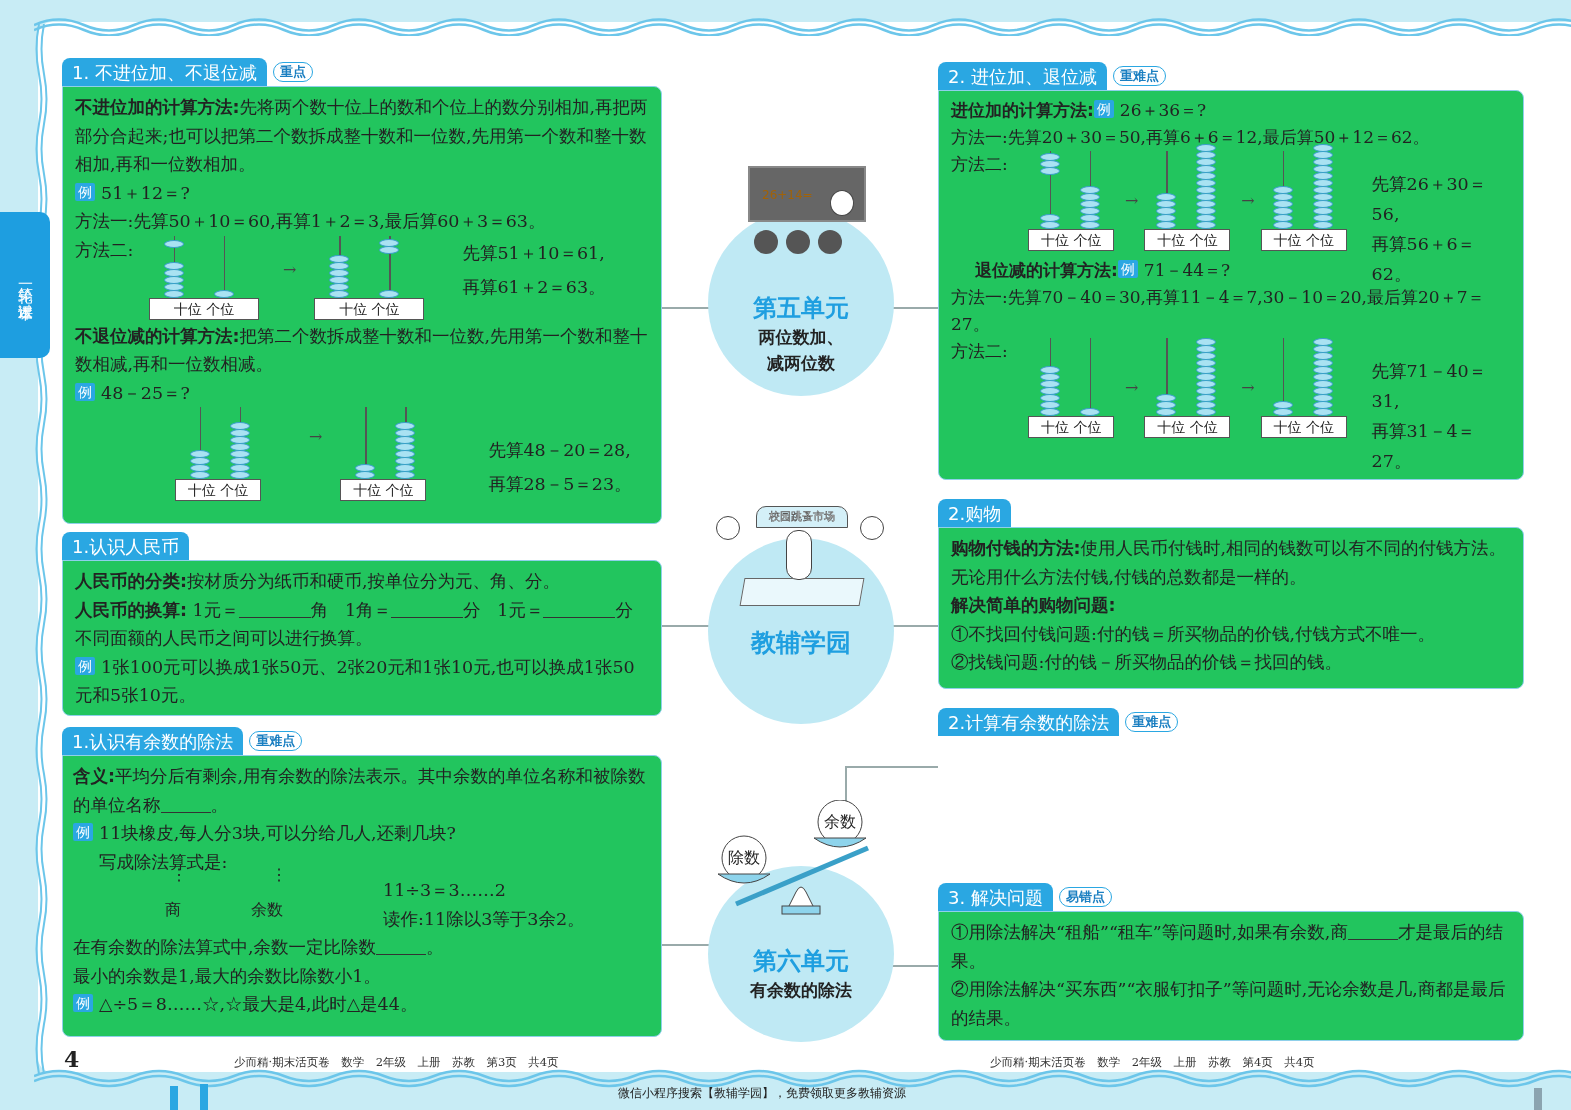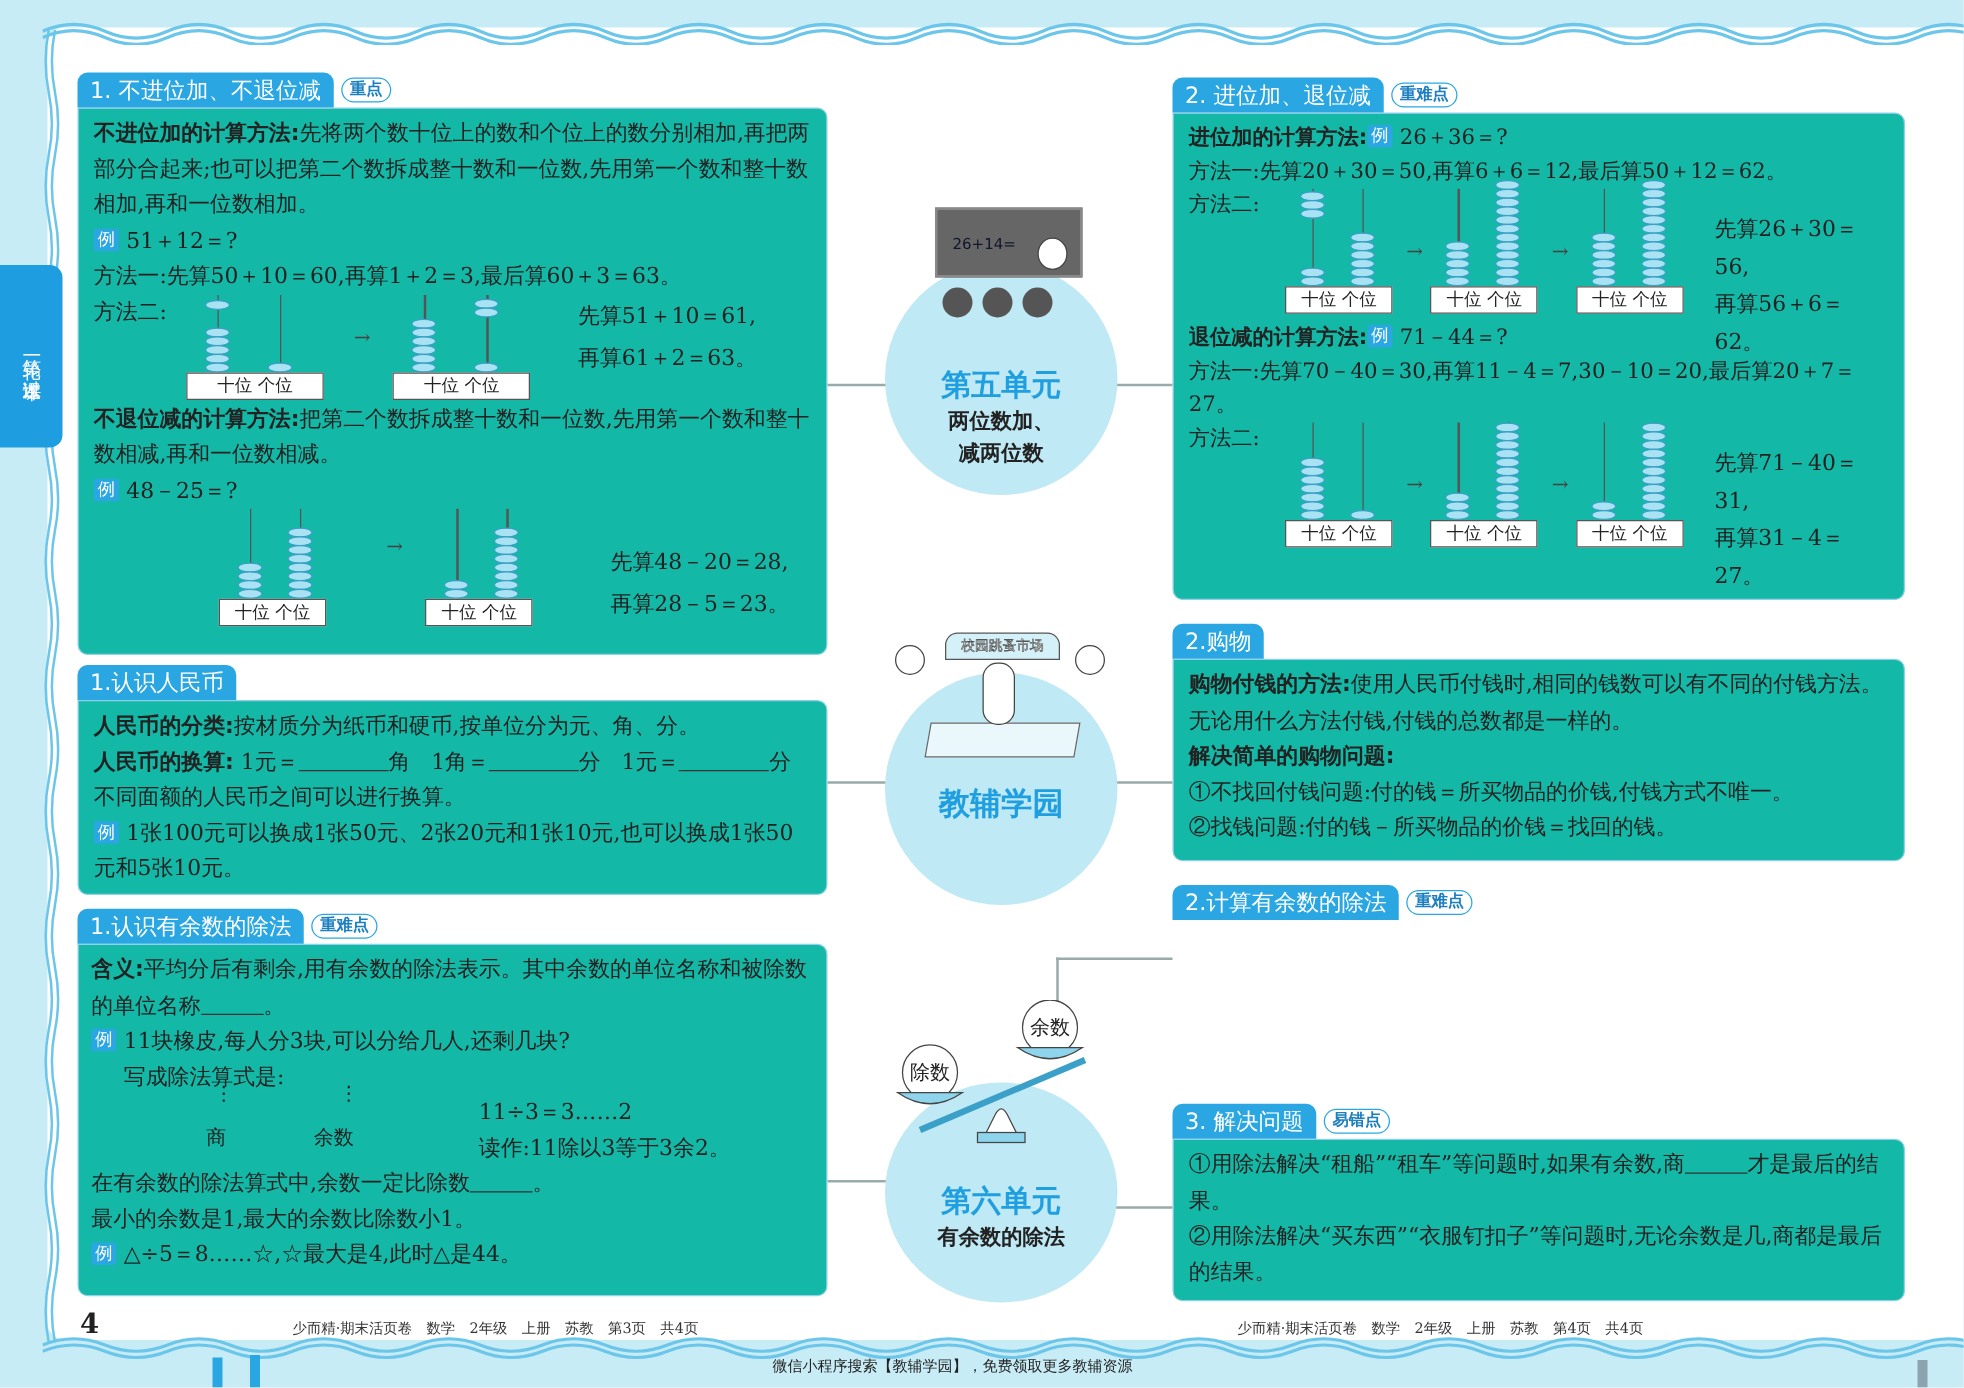--- a/index.html
+++ b/index.html
@@ -37,21 +37,21 @@
     background: #2aa7e2; color: #fff; font-family: "DejaVu Sans", sans-serif;
     font-size: 18px; padding: 2px 10px 16px 10px; border-radius: 8px 8px 0 0; height: 28px;
     line-height: 25px; white-space: nowrap;
   }
   .badge {
     margin-left: 6px; margin-bottom: 4px; border: 1.5px solid #2aa7e2; color: #1b7fc1;
     font-family: "DejaVu Sans", sans-serif; font-size: 13px; font-weight: bold;
     border-radius: 10px; padding: 0 6px; height: 20px; line-height: 17px; background: #fff;
   }
   .sec-body {
-    border: 1.5px solid #8fd0ea; border-radius: 0 8px 8px 8px; background: #14b8a6;
+    border: 1.5px solid #8fd0ea; border-radius: 0 8px 8px 8px; background: #22c55e;
     padding: 6px 10px 6px 12px; font-size: 17.5px; line-height: 28.5px;
   }
   .b { font-family: "DejaVu Sans", sans-serif; font-weight: bold; }
   .li {
     display: inline-block; background: #2aa7e2; color: #fff; font-family: "DejaVu Sans", sans-serif;
     font-size: 14px; line-height: 18px; padding: 0 3px; margin-right: 6px; vertical-align: 2px; border-radius: 2px;
   }
   .blank { display: inline-block; border-bottom: 1px solid #333; width: 72px; height: 20px; vertical-align: -2px; }
   .blank.s { width: 50px; }
   .abacus-row { display: flex; align-items: flex-end; gap: 18px; position: relative; }
@@ -268,21 +268,21 @@
 </div>
 
 <div class="hub" style="left:708px;top:210px;width:186px;height:186px;">
   <div style="height:62px;"></div>
   <div class="unit">第五单元</div>
   <div class="topic">两位数加、</div>
   <div class="topic">减两位数</div>
 </div>
 <div class="illus" style="left:748px;top:166px;width:118px;height:100px;">
   <div style="position:absolute;left:0;top:0;width:118px;height:56px;background:#666;border:2px solid #888;"></div>
-  <div style="position:absolute;left:14px;top:22px;color:#0f172a;font-size:12px;font-family:'DejaVu Sans',sans-serif;">26+14=</div>
+  <div style="position:absolute;left:14px;top:22px;color:#a16207;font-size:12px;font-family:'DejaVu Sans',sans-serif;">26+14=</div>
   <div style="position:absolute;left:82px;top:24px;width:24px;height:26px;border-radius:50%;background:#fff;border:1px solid #444;"></div>
   <div style="position:absolute;left:6px;top:64px;width:24px;height:24px;border-radius:50%;background:#555;"></div>
   <div style="position:absolute;left:38px;top:64px;width:24px;height:24px;border-radius:50%;background:#555;"></div>
   <div style="position:absolute;left:70px;top:64px;width:24px;height:24px;border-radius:50%;background:#555;"></div>
 </div>
 
 <div class="hub" style="left:708px;top:538px;width:186px;height:186px;">
   <div style="height:22px;"></div>
   <div class="unit" style="font-size:25px;">教辅学园</div>
 </div>
@@ -400,21 +400,21 @@
               <div class="bead"></div>
             </div>
           <div class="base" style="width:86px;">十位 个位</div>
         </div>
         <div class="calc-note" style="margin-top:18px;line-height:30px;">
           <div>先算26＋30＝56,</div>
           <div>再算56＋6＝62。</div>
         </div>
       </div>
     </div>
-    <div style="margin-top:6px;"><span class="b">退位减的计算方法:</span><span class="li">例</span><span>71－44＝?</span></div>
+    <div style="margin-top:6px;margin-left:24px;"><span class="b">退位减的计算方法:</span><span class="li">例</span><span>71－44＝?</span></div>
     <div>方法一:先算70－40＝30,再算11－4＝7,30－10＝20,最后算20＋7＝27。</div>
     <div style="display:flex;height:100px;">
       <div style="width:78px;">方法二:</div>
       <div class="abacus-row" style="gap:6px;align-items:flex-start;">
         <div class="abacus" style="height:100px;width:92px;">
           <div class="rod" style="left:22px;height:78px;"></div>
             <div class="rod" style="left:62px;height:78px;"></div>
           <div class="beads" style="left:12px;">
               <div class="bead"></div>
               <div class="bead"></div>

